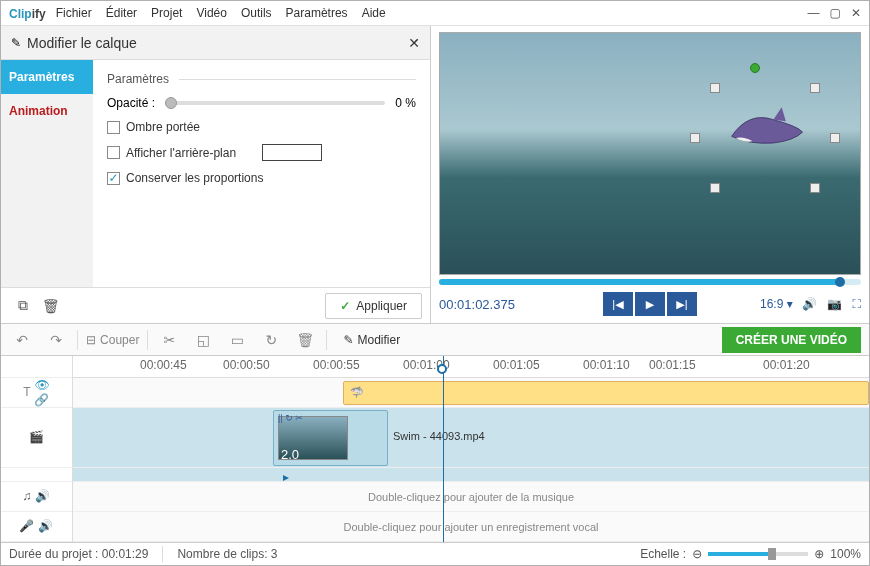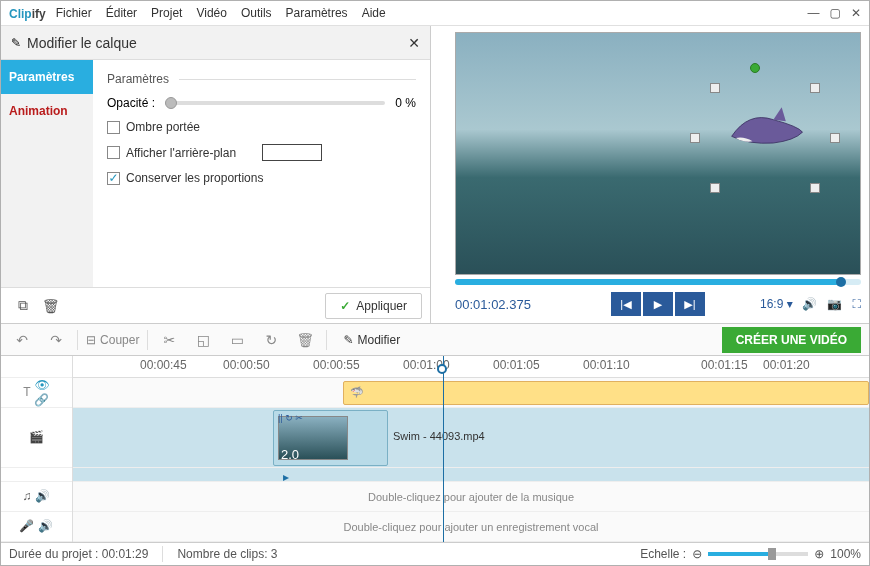--- a/index.html
+++ b/index.html
@@ -26,21 +26,21 @@
 .slider { flex: 1; height: 4px; background: #ddd; border-radius: 2px; position: relative; }
 .slider .thumb { position: absolute; width: 12px; height: 12px; background: #bbb; border-radius: 50%; top: -4px; left: 0; border: 1px solid #999; }
 .chk-row { display: flex; align-items: center; gap: 6px; color: #333; }
 .chk { width: 13px; height: 13px; border: 1px solid #888; display: inline-flex; align-items: center; justify-content: center; background: #fff; }
 .chk.checked { color: #2596be; }
 .color-swatch { width: 60px; height: 17px; border: 1px solid #444; background: #fff; margin-left: 20px; }
 .panel-foot { height: 36px; border-top: 1px solid #ddd; display: flex; align-items: center; padding: 0 8px; background: #fff; }
 .foot-btn { width: 28px; height: 26px; border: none; background: none; color: #555; font-size: 14px; cursor: pointer; }
 .apply { margin-left: auto; height: 26px; padding: 0 14px; border: 1px solid #ccc; background: #fff; color: #333; display: flex; align-items: center; gap: 6px; cursor: pointer; border-radius: 2px; }
 .apply .chk-mark { color: #3aaa35; font-weight: bold; }
-.preview { flex: 1; display: flex; flex-direction: column; background: #fff; margin-left: 16px; }
+.preview { flex: 1; display: flex; flex-direction: column; background: #fff; }
 .video-box { flex: 1; margin: 6px 8px 0 8px; background: linear-gradient(#8ab0c0 0%, #aac8d0 40%, #3a6a70 60%, #2a5058 100%); position: relative; border: 1px solid #aaa; }
 .handle { position: absolute; width: 10px; height: 10px; background: #eee; border: 1px solid #888; }
 .rot-handle { position: absolute; width: 10px; height: 10px; background: #3aaa35; border-radius: 50%; border: 1px solid #2a7a25; }
 .shark { position: absolute; width: 90px; height: 50px; }
 .shark svg { width: 100%; height: 100%; }
 .vid-scrub { height: 6px; margin: 4px 8px 0 8px; background: #d6ecf5; position: relative; border-radius: 3px; }
 .vid-scrub .fill { position: absolute; height: 100%; background: #29aee0; border-radius: 3px 0 0 3px; }
 .vid-scrub .dot { position: absolute; width: 10px; height: 10px; background: #1c6ea4; border-radius: 50%; top: -2px; margin-left: -5px; }
 .vid-controls { height: 30px; margin: 4px 8px 4px 8px; display: flex; align-items: center; gap: 4px; }
 .time { color: #2a5a9a; font-size: 13px; }
@@ -225,21 +225,21 @@
     <div class="playhead" style="left:370px">
         <div class="head"></div>
       </div>
     <div class="ruler">
       <span style="left:67px">00:00:45</span>
         <span style="left:150px">00:00:50</span>
         <span style="left:240px">00:00:55</span>
         <span style="left:330px">00:01:00</span>
         <span style="left:420px">00:01:05</span>
         <span style="left:510px">00:01:10</span>
-        <span style="left:628px">00:01:15</span>
+        <span style="left:576px">00:01:15</span>
         <span style="left:690px">00:01:20</span>
     </div>
     <div class="track" style="height:30px">
       <div class="clip-text" style="left:270px; right:0;">🦈</div>
     </div>
     <div class="track" style="height:60px; background:#c9e2ec;">
       <div class="clip-video" style="left:200px; width:115px;">
         <div style="position:absolute; top:2px; left:4px; font-size:9px; color:#2a5a9a;">|| ↻ ✂</div>
         <div class="thumb-img">
             <div style="font-size:13px;color:#fff;padding:30px 2px 0 2px">2.0</div>

